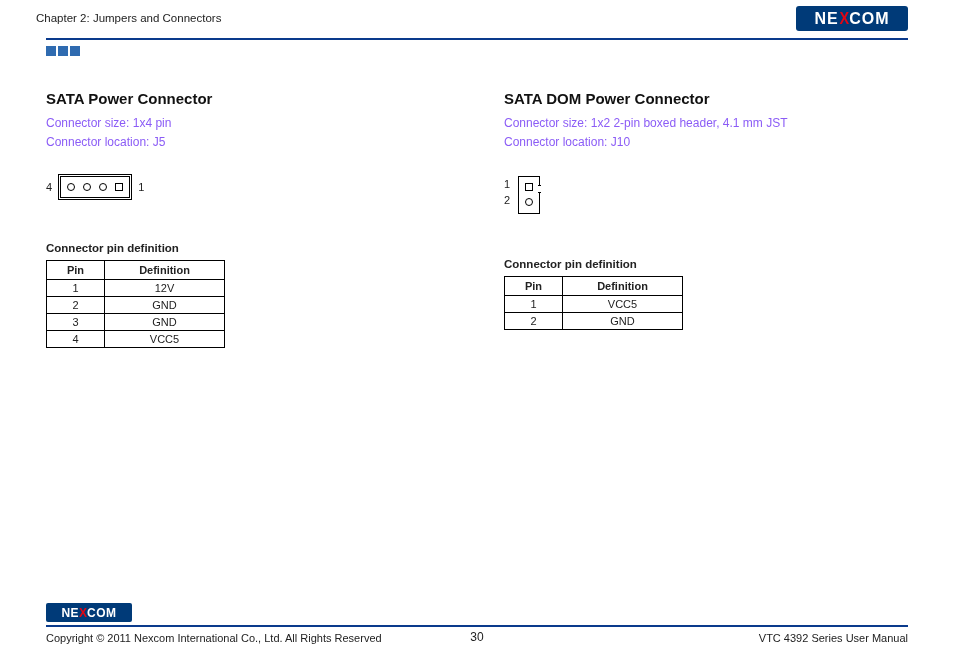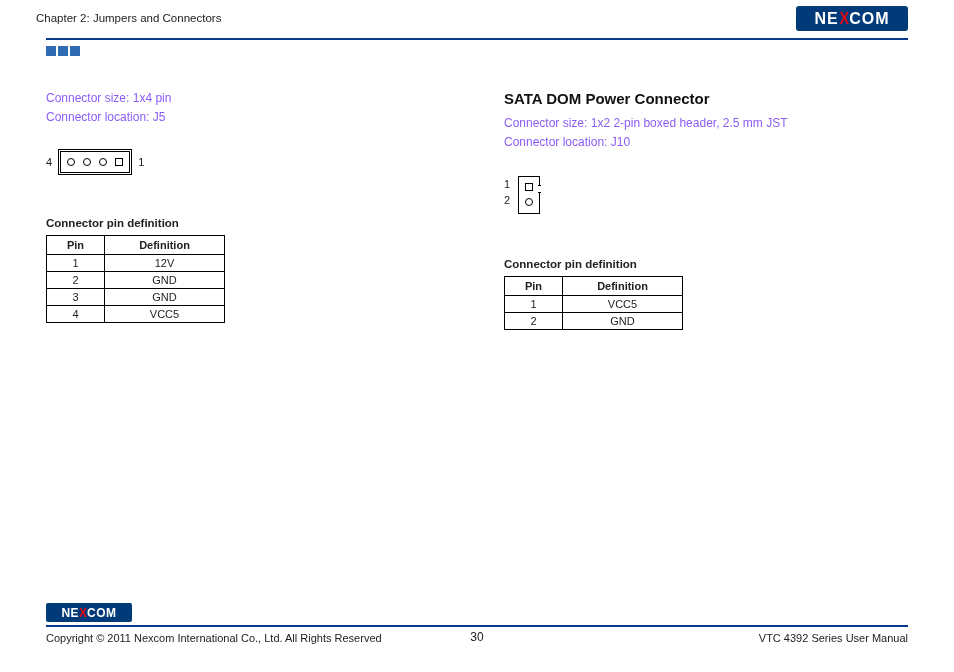--- a/index.html
+++ b/index.html
@@ -74,20 +74,21 @@
   <div class="deco-row">
     <div class="deco-sq a"></div>
     <div class="deco-sq b"></div>
     <div class="deco-sq c"></div>
   </div>
 </div>
 
 <div class="main">
 
   <div class="col">
+    <div class="sec-title">SATA Power Connector</div>
     <div class="spec">
       <div class="row-pair">
         <span>Connector size:</span>
         <span>1x4 pin</span>
       </div>
       <div class="row-pair">
         <span>Connector location:</span>
         <span>J5</span>
       </div>
     </div>
@@ -130,21 +131,21 @@
           </tr>
     </tbody>
       </table>
   </div>
 
   <div class="col">
     <div class="sec-title">SATA DOM Power Connector</div>
     <div class="spec">
       <div class="row-pair">
         <span>Connector size:</span>
-        <span>1x2 2-pin boxed header, 2.5 mm JST</span>
+        <span>1x2 2-pin boxed header, 4.1 mm JST</span>
       </div>
       <div class="row-pair">
         <span>Connector location:</span>
         <span>J10</span>
       </div>
     </div>
 
     <div class="diagram-right">
       <div class="vlabels">
         <span>1</span>

